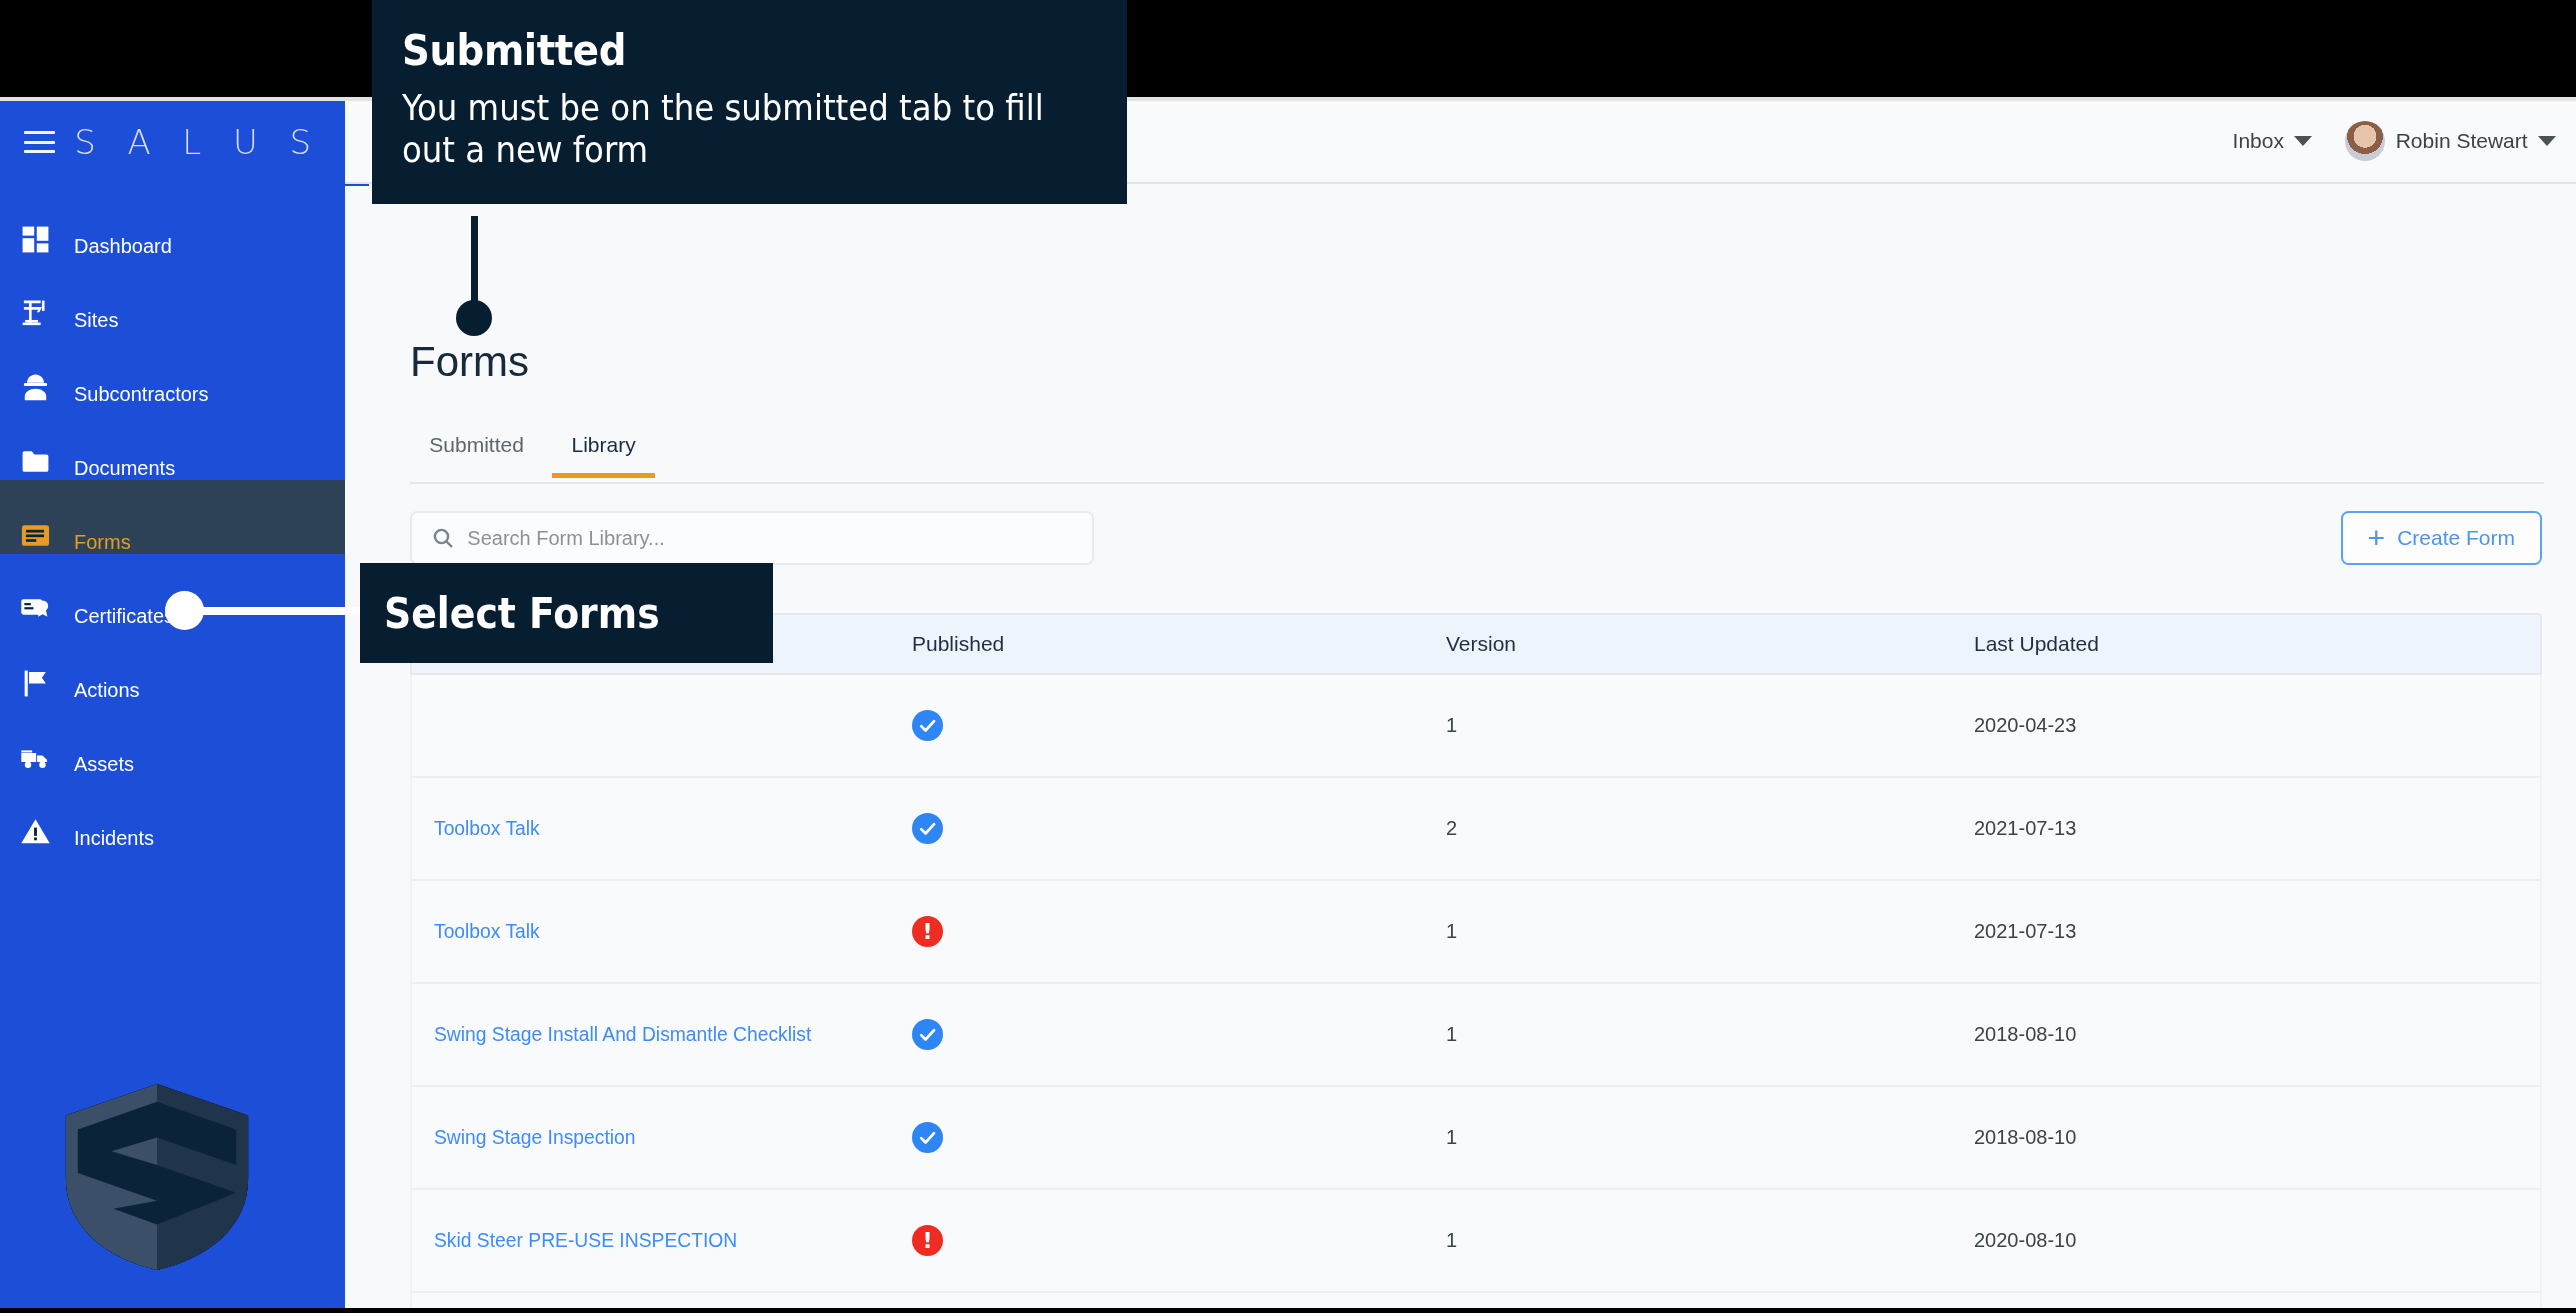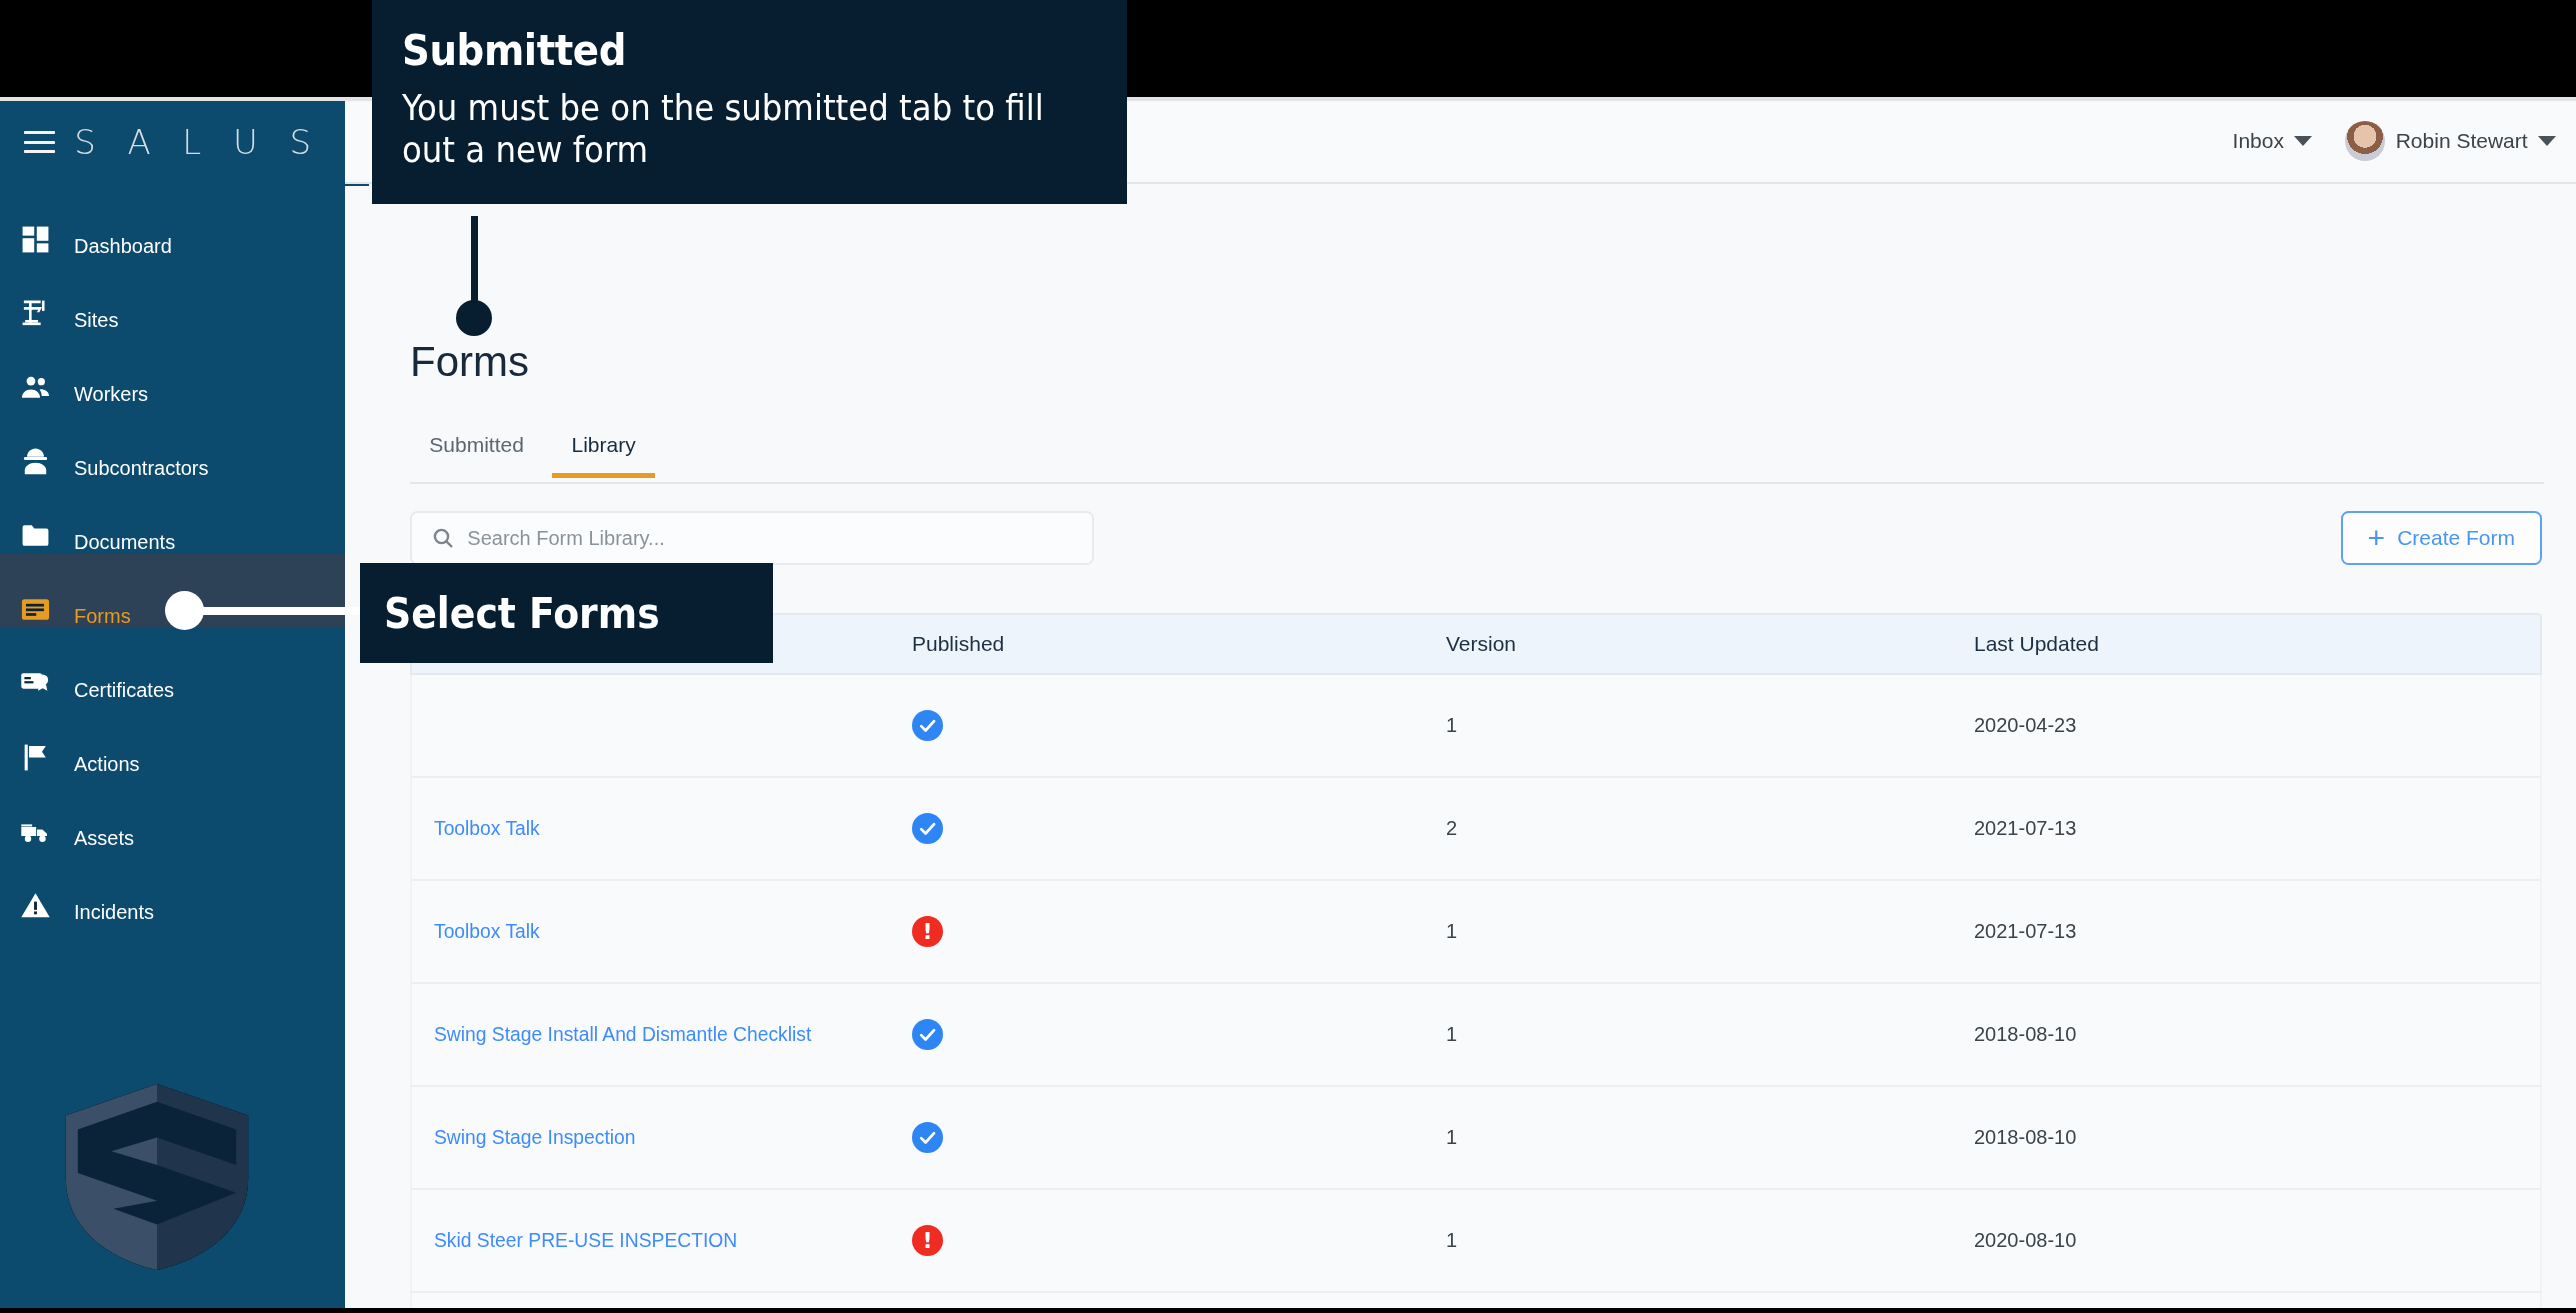--- a/index.html
+++ b/index.html
@@ -21,21 +21,21 @@
   #app-frame::before {
     content: "";
     position: absolute; left: 0; top: 0; width: 100%; height: 3.7px;
     background: #e3e3e4;
   }
 
   
   #sidebar {
     position: absolute; left: 0; top: 3.7px;
     width: 369px; height: 1207px;
-    background: #0c4a6e;
+    background: #1d4ed8;
     overflow: hidden;
   }
   #brand {
     height: 83px;
     display: flex; align-items: center; padding-left: 24px;
   }
   .hamburger { width: 31px; height: 22px; display: flex; flex-direction: column; justify-content: space-between; margin-right: 19.3px; }
   .hamburger i { display: block; height: 3px; background: #f2f4f6; border-radius: 0.7px; }
   #brand-text {
     color: #d7dce1; font-size: 34px; letter-spacing: 10.4px;
@@ -274,31 +274,20 @@
         <div class="nav-item">
           <span class="nav-ico">
             <svg viewBox="0 0 24 24">
               <path d="M3 2h13v2H9v3h8l-2 4h-2l1.2-2H9v11H7V9H3V7h4V4H3z"></path>
               <rect x="4" y="17" width="10" height="2"></rect>
               <rect x="2" y="19" width="14" height="2"></rect>
               <rect x="17" y="2" width="2" height="8"></rect>
             </svg>
           </span>
           <span class="nav-label">Sites</span>
-        </div>
-        <div class="nav-item">
-          <span class="nav-ico">
-            <svg viewBox="0 0 24 24">
-              <circle cx="8.5" cy="7" r="3.4"></circle>
-              <circle cx="16.5" cy="7.5" r="2.8"></circle>
-              <path d="M1.5 20c0-4 3.2-6.4 7-6.4s7 2.4 7 6.4z"></path>
-              <path d="M16 13.4c3.2 0 6.5 1.8 6.5 5.2H16.8c0-2-.6-3.7-1.6-4.9z"></path>
-            </svg>
-          </span>
-          <span class="nav-label">Workers</span>
         </div>
         <div class="nav-item">
           <span class="nav-ico">
             <svg viewBox="0 0 24 24">
               <path d="M12 2c3.6 0 6.4 2.8 6.6 6.3H5.4C5.6 4.8 8.4 2 12 2z"></path>
               <rect x="3" y="8.6" width="18" height="2.2" rx="1"></rect>
               <path d="M12 13c4.6 0 8.3 2.6 8.3 5.8v3H3.7v-3C3.7 15.6 7.4 13 12 13z"></path>
             </svg>
           </span>
           <span class="nav-label">Subcontractors</span>

